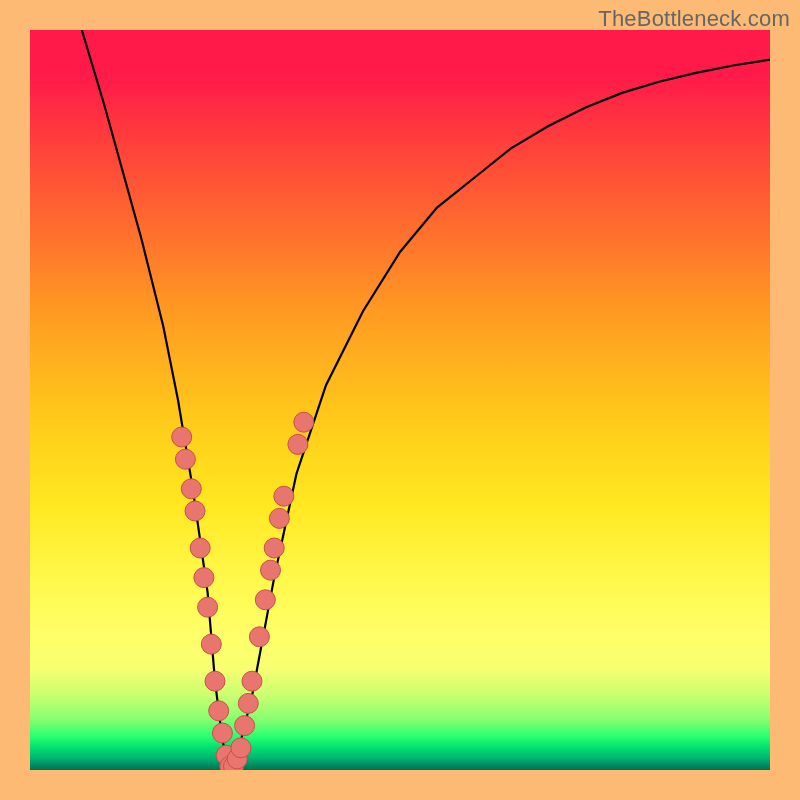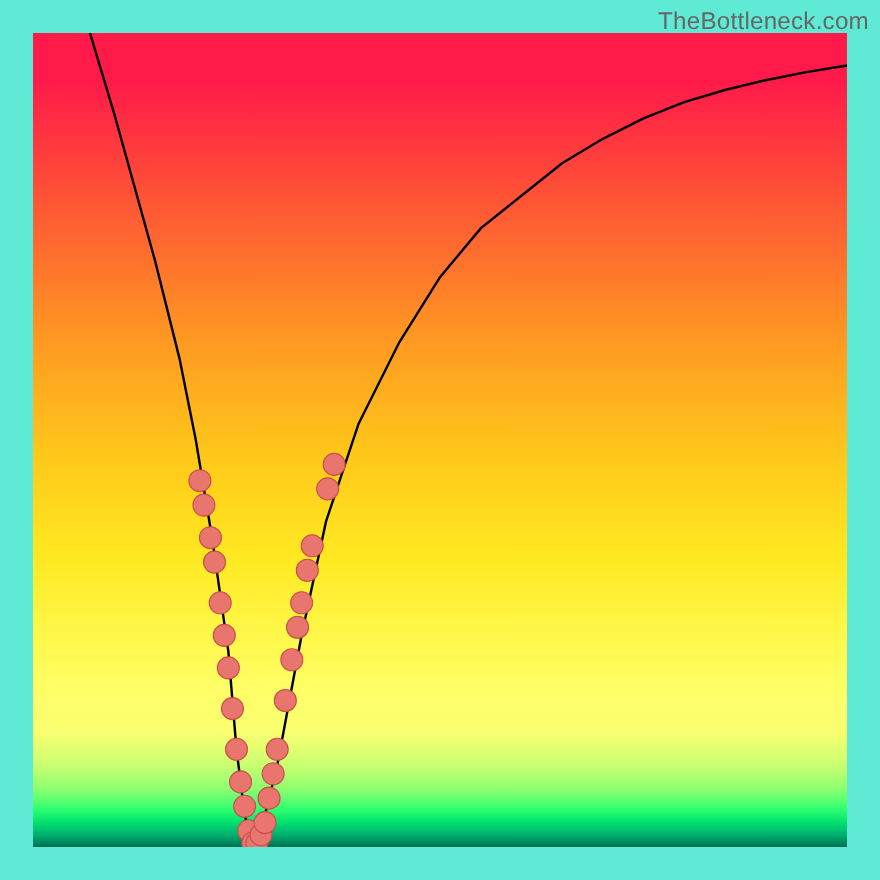--- a/index.html
+++ b/index.html
@@ -10,21 +10,21 @@
     overflow: hidden;
     background: #000;
     font-family: Arial, Helvetica, sans-serif;
   }
   .frame {
     position: absolute;
     left: 0;
     top: 0;
     width: 800px;
     height: 800px;
-    background: #5eead4;
+    background: #fdba74;
   }
   .plot {
     position: absolute;
     left: 30px;
     top: 30px;
     width: 740px;
     height: 740px;
     overflow: hidden;
   }
   .gradient {

